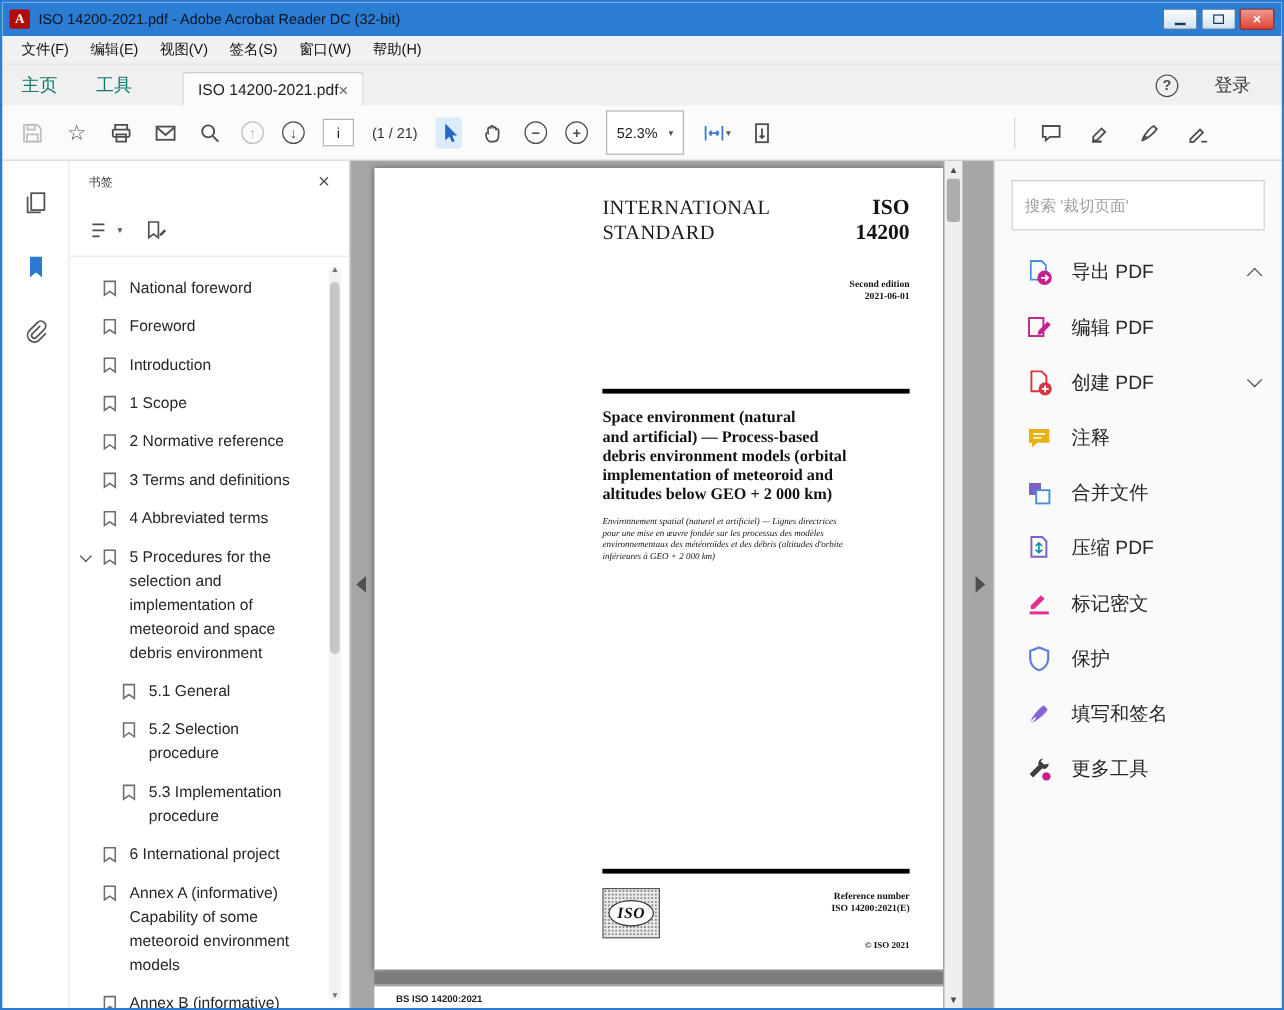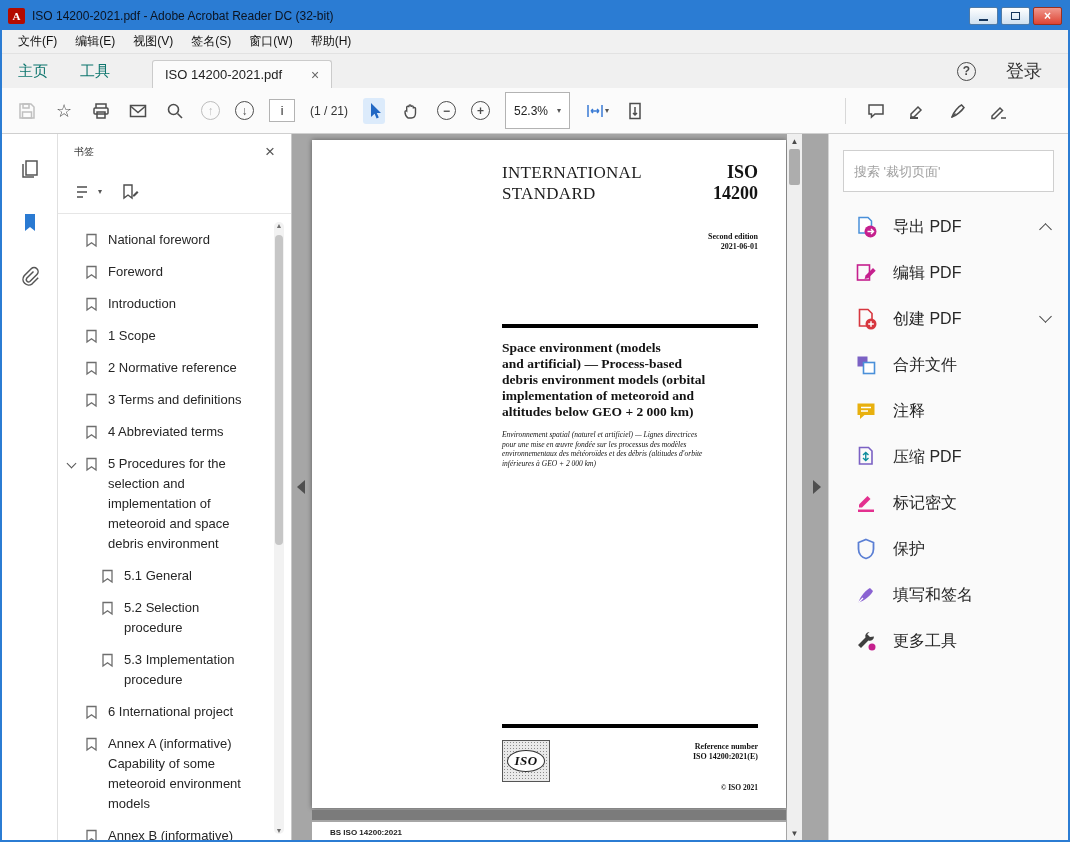--- a/index.html
+++ b/index.html
@@ -29,28 +29,28 @@
   .menubar { height:24px; background:#f1f1f1; border-bottom:1px solid #e2e2e2;
              display:flex; align-items:center; padding:0 8px; gap:2px; flex:0 0 auto; }
   .menu-item { font-size:12px; color:#111; padding:3px 8px; cursor:pointer; }
 
   
   .tabbar { height:34px; background:#f0f0f0; display:flex; align-items:center; flex:0 0 auto; }
   .tab-text { font-size:15px; color:#0f766e; padding:0 16px; height:100%;
               display:flex; align-items:center; cursor:pointer; }
   .doc-tab { margin-left:26px; height:28px; align-self:flex-end; background:#fbfbfb;
              border:1px solid #cbcbcb; border-bottom:none; border-radius:3px 3px 0 0;
-             display:flex; align-items:center; gap:29px; padding:0 12px;
+             display:flex; align-items:center; gap:0; padding:0 12px;
              font-size:13px; color:#222; cursor:pointer; }
   .tab-close { font-size:14px; color:#666; cursor:pointer; }
   .tab-right { margin-left:auto; display:flex; align-items:center; gap:30px; padding-right:26px; }
   .help-circ { width:19px; height:19px; border:1.7px solid #4a4a4a; border-radius:50%;
                display:flex; align-items:center; justify-content:center; font-size:12px;
                font-weight:bold; color:#4a4a4a; cursor:pointer; }
-  .signin { font-size:18px; color:#333; cursor:pointer; }
+  .signin { font-size:15px; color:#333; cursor:pointer; }
 
   
   .toolbar { height:46px; background:#fbfbfb; border-bottom:1px solid #cfcfcf;
              display:flex; align-items:center; padding-left:14px; gap:15px; flex:0 0 auto; }
   .tbtn { display:flex; align-items:center; justify-content:center; min-width:22px; height:26px;
           cursor:pointer; color:#4d4d4d; }
   .tbtn.star { font-size:18px; }
   .circ { width:19px; height:19px; border:1.7px solid #4d4d4d; border-radius:50%;
           display:flex; align-items:center; justify-content:center; font-size:12px;
           font-weight:bold; color:#4d4d4d; }
@@ -390,21 +390,21 @@
         <div class="ph-right">
           <div>ISO</div>
           <div>14200</div>
         </div>
         <div class="edition">
           <div>Second edition</div>
           <div>2021-06-01</div>
         </div>
         <div class="rule1"></div>
         <div class="title-en">
-          <div>Space environment (models</div>
+          <div>Space environment (natural</div>
           <div>and artificial) — Process-based</div>
           <div>debris environment models (orbital</div>
           <div>implementation of meteoroid and</div>
           <div>altitudes below GEO + 2 000 km)</div>
         </div>
         <div class="title-fr">
           <div>Environnement spatial (naturel et artificiel) — Lignes directrices</div>
           <div>pour une mise en œuvre fondée sur les processus des modèles</div>
           <div>environnementaux des météoroïdes et des débris (altitudes d'orbite</div>
           <div>inférieures à GEO + 2 000 km)</div>
@@ -463,38 +463,38 @@
               <circle cx="17" cy="17" r="5.5" fill="#d7373f"></circle>
               <path d="M17 14.2v5.6M14.2 17h5.6" stroke="#fff" stroke-width="1.5"></path>
             </svg>
         </span>
         <span>创建 PDF</span>
         <span class="tool-caret caret-down"></span>
       </div>
       <div class="tool-row">
         <span class="tool-icon">
           <svg width="24" height="24" viewBox="0 0 24 24">
+              <path d="M3.5 4.5h17V16h-10L6 20v-4H3.5z" fill="#e8b00e"></path>
+              <path d="M7 8.5h10M7 12h7" stroke="#fff" stroke-width="1.4"></path>
+            </svg>
+        </span>
+        <span>注释</span>
+      </div>
+      <div class="tool-row">
+        <span class="tool-icon">
+          <svg width="24" height="24" viewBox="0 0 24 24">
               <rect x="3.5" y="3.5" width="10" height="10" fill="#7b61c4"></rect>
               <rect x="9.5" y="9.5" width="11" height="11" fill="#fff" stroke="#4a90d9" stroke-width="1.6"></rect>
             </svg>
         </span>
         <span>合并文件</span>
       </div>
       <div class="tool-row">
         <span class="tool-icon">
           <svg width="24" height="24" viewBox="0 0 24 24">
-              <path d="M3.5 4.5h17V16h-10L6 20v-4H3.5z" fill="#e8b00e"></path>
-              <path d="M7 8.5h10M7 12h7" stroke="#fff" stroke-width="1.4"></path>
-            </svg>
-        </span>
-        <span>注释</span>
-      </div>
-      <div class="tool-row">
-        <span class="tool-icon">
-          <svg width="24" height="24" viewBox="0 0 24 24">
               <path d="M5.5 2.5h9L18 6v13H5.5z" fill="none" stroke="#7b61c4" stroke-width="1.6"></path>
               <path d="M11.75 7.5v8M9 10l2.75-2.5L14.5 10M9 13l2.75 2.5L14.5 13" fill="none" stroke="#0e8d9d" stroke-width="1.4"></path>
             </svg>
         </span>
         <span>压缩 PDF</span>
       </div>
       <div class="tool-row">
         <span class="tool-icon">
           <svg width="24" height="24" viewBox="0 0 24 24">
               <path d="M5 13.5L13.5 5l3 3L8 16.5H5z" fill="#e3308f"></path>

